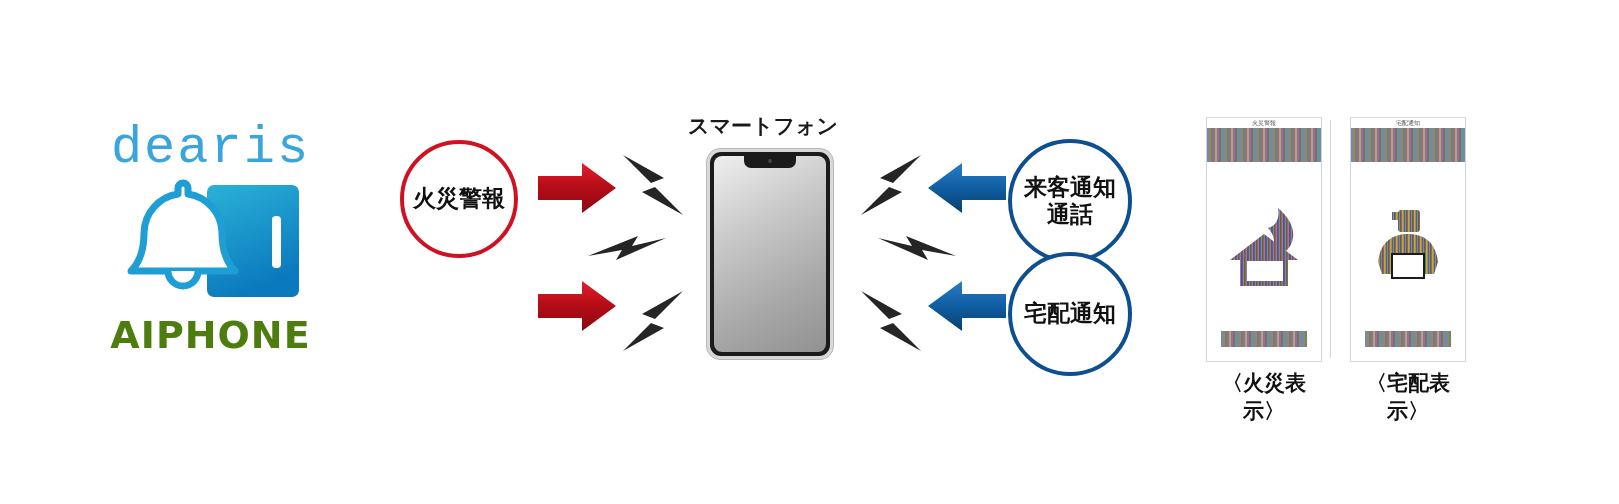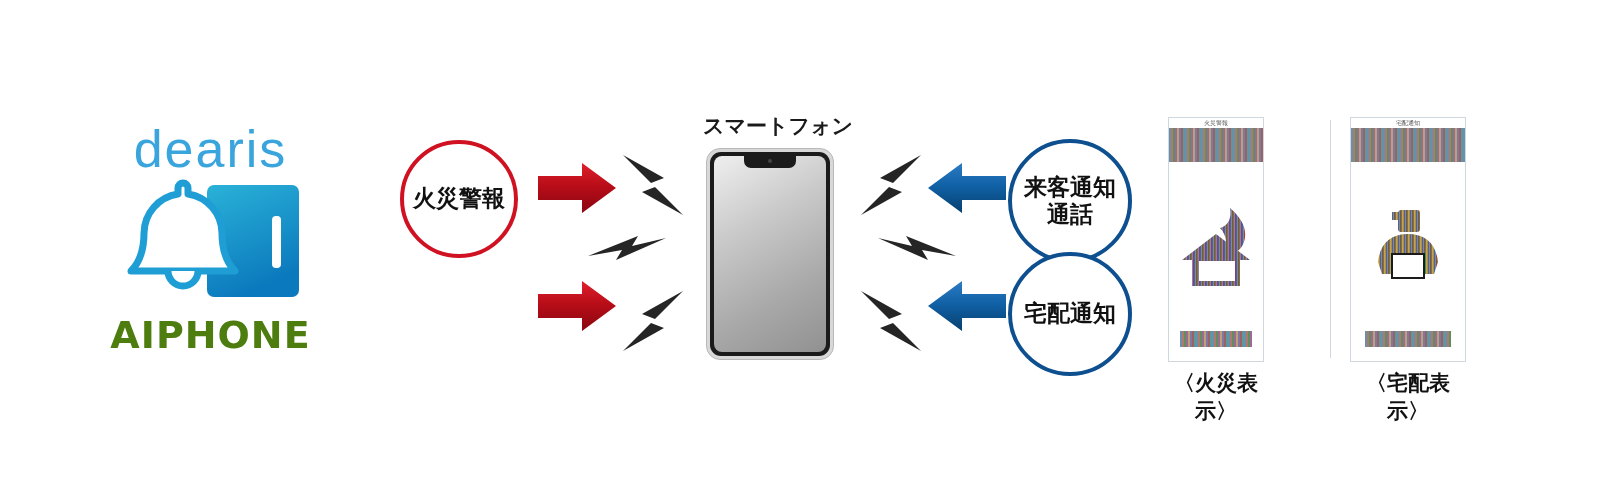--- a/index.html
+++ b/index.html
@@ -9,21 +9,21 @@
     font-family: "Liberation Sans", "DejaVu Sans", sans-serif;
     overflow: hidden;
   }
   #root { position: relative; width: 1619px; height: 504px; background:#fff; }
 
   
   .logo-block { position:absolute; left:108px; top:120px; width:205px; height:250px; }
   .logo-wordmark {
     position:absolute; left:0; top:0; width:205px; height:58px;
     font-size:52px; line-height:58px; letter-spacing:2px;
-    color:#3aa5dd; text-align:center; font-family:Liberation Sans, sans-serif; font-weight:400;
+    color:#3aa5dd; text-align:center; font-family:Liberation Mono, monospace; font-weight:400;
   }
   .logo-art { position:absolute; left:6px; top:58px; width:192px; height:125px; }
   .logo-brand {
     position:absolute; left:0; top:192px; width:205px; height:46px;
     font-size:38px; line-height:46px; font-weight:bold; letter-spacing:1px;
     color:#4d7c0f; text-align:center; font-family:"DejaVu Sans", sans-serif;
   }
 
   
   .circle {
@@ -34,21 +34,21 @@
     font-family:"DejaVu Sans","Liberation Sans",sans-serif;
     font-weight:bold; color:#111; font-size:23px; line-height:1.18;
   }
   .circle-red { border:4px solid #cf1122; }
   .circle-blue { border:4px solid #0d4f8f; }
 
   
   .phone-label {
     position:absolute; left:688px; top:112px; width:180px;
     font-family:"DejaVu Sans","Liberation Sans",sans-serif;
-    font-weight:bold; font-size:21px; color:#1a1a1a; text-align:center;
+    font-weight:bold; font-size:21px; color:#1a1a1a; 
   }
   .phone {
     position:absolute; left:706px; top:148px; width:128px; height:212px;
     border-radius:14px; background:#d8d8d8;
     border:1px solid #b9b9b9; padding:3px;
   }
   .phone-inner {
     position:relative; width:100%; height:100%;
     border-radius:11px; background:#1b1b1b; padding:4px;
   }
@@ -219,21 +219,21 @@
       <div>通話</div>
     </div>
   </div>
 
   <div class="circle circle-blue" style="left:1008px; top:252px; width:124px; height:124px;">
     <div class="ctext">
       <span>宅配通知</span>
     </div>
   </div>
 
-  <div class="mock-wrap" style="left:1168px; top:117px; width:96px;">
+  <div class="mock-wrap" style="left:1206px; top:117px; width:116px;">
     <div class="mock-frame">
       <div class="mock-header">火災警報</div>
       <div class="mock-bar top"></div>
       <div class="mock-icon">
         <svg viewBox="0 0 92 92" width="92" height="92">
           <defs>
             <pattern id="stripeA" width="6" height="92" patternUnits="userSpaceOnUse">
               <rect x="0" y="0" width="1.5" height="92" fill="#2f6fa8"></rect>
               <rect x="1.5" y="0" width="1.5" height="92" fill="#b23b3b"></rect>
               <rect x="3" y="0" width="1.5" height="92" fill="#3f8f4f"></rect>

